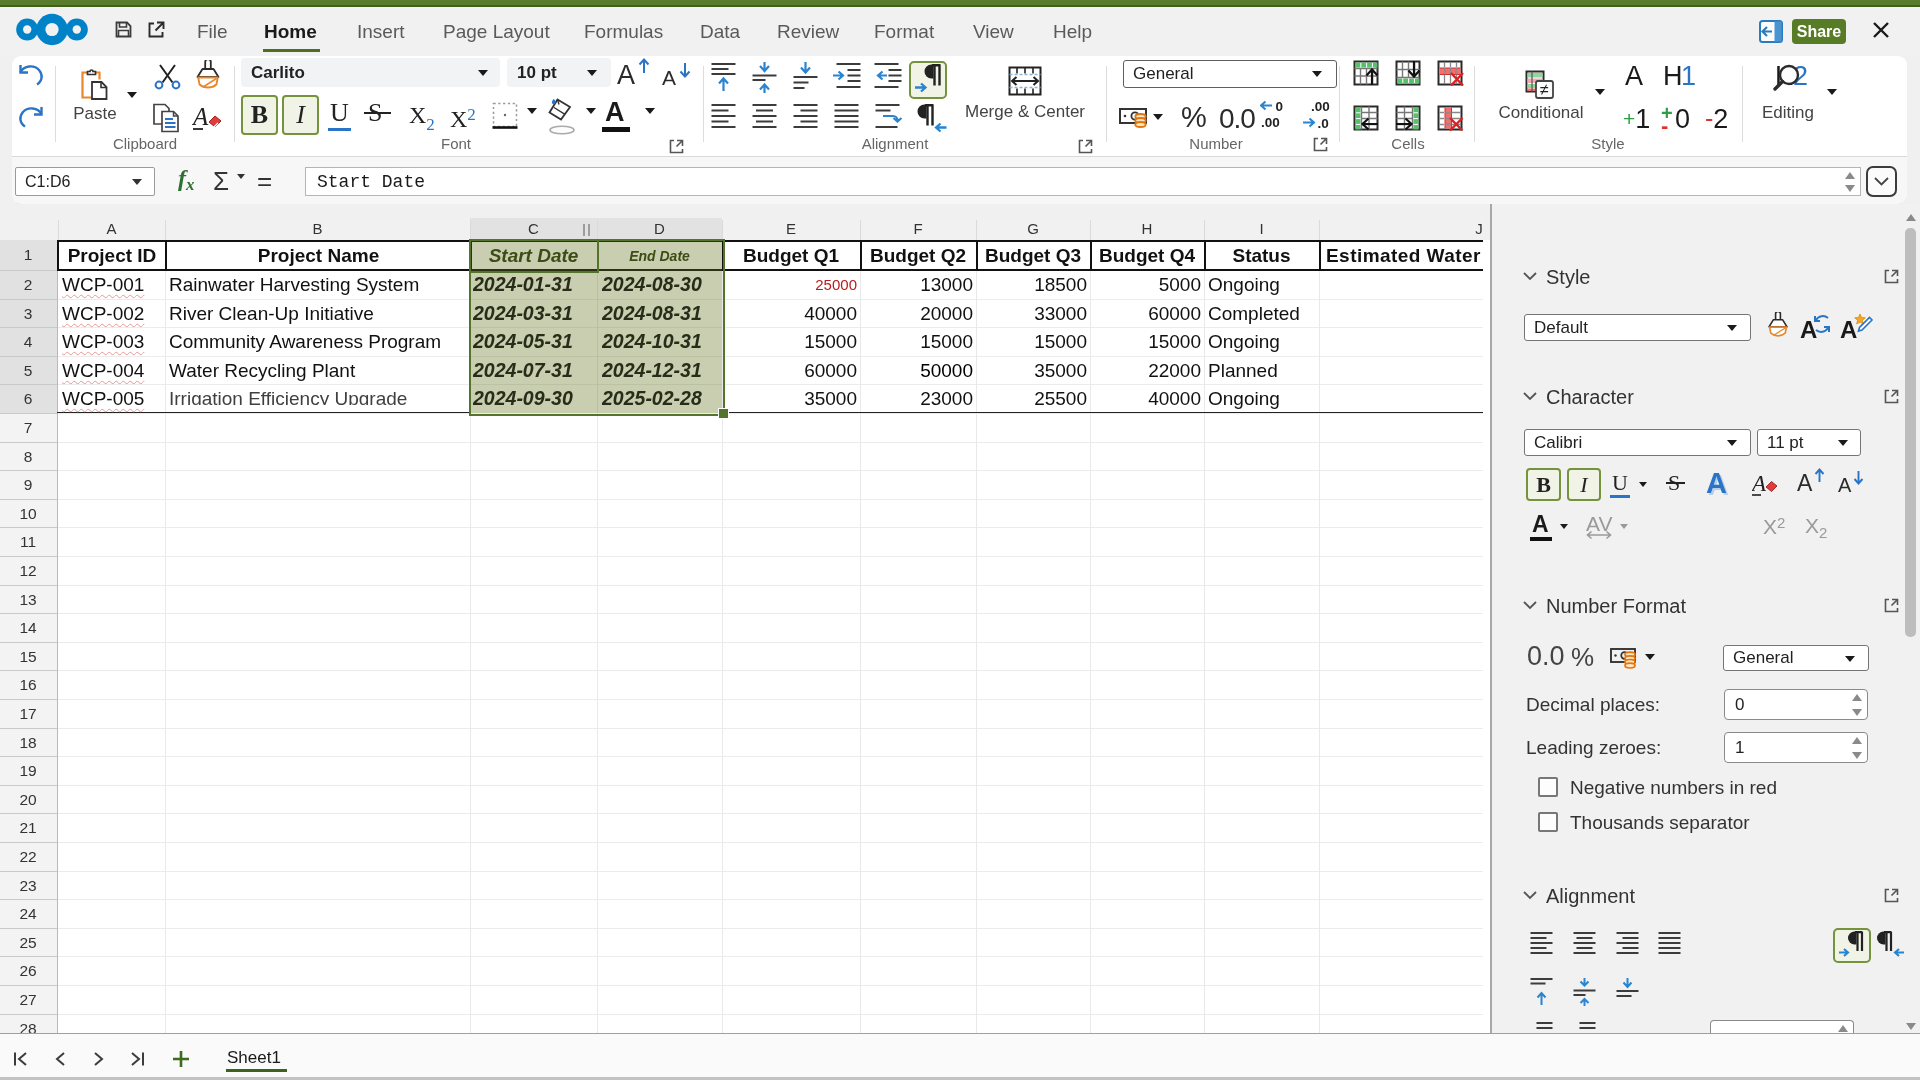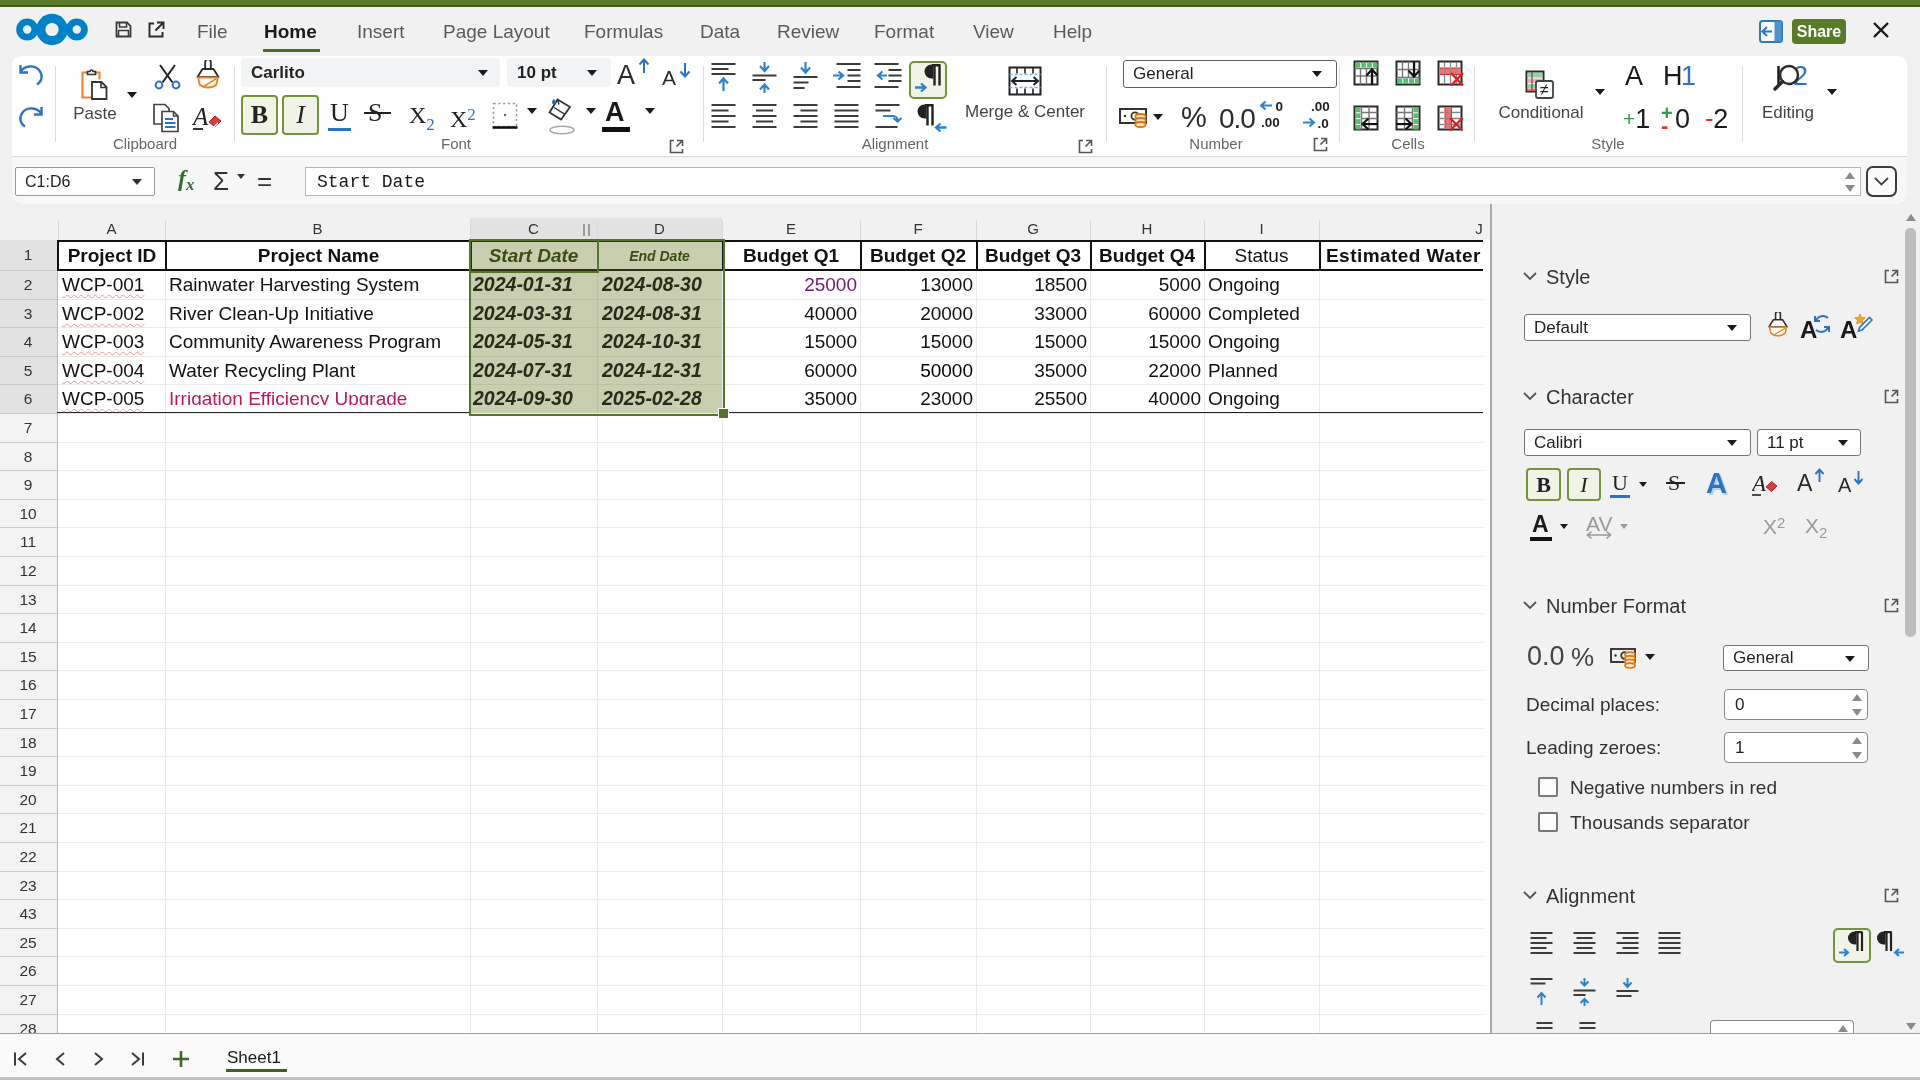--- a/index.html
+++ b/index.html
@@ -418,21 +418,21 @@
 <div class="rowN" style="top:613.2px;height:29px;line-height:29px">14</div>
 <div class="rowN" style="top:641.8px;height:29px;line-height:29px">15</div>
 <div class="rowN" style="top:670.4px;height:29px;line-height:29px">16</div>
 <div class="rowN" style="top:699px;height:29px;line-height:29px">17</div>
 <div class="rowN" style="top:727.6px;height:29px;line-height:29px">18</div>
 <div class="rowN" style="top:756.2px;height:29px;line-height:29px">19</div>
 <div class="rowN" style="top:784.8px;height:29px;line-height:29px">20</div>
 <div class="rowN" style="top:813.4px;height:29px;line-height:29px">21</div>
 <div class="rowN" style="top:842px;height:29px;line-height:29px">22</div>
 <div class="rowN" style="top:870.6px;height:29px;line-height:29px">23</div>
-<div class="rowN" style="top:899.2px;height:29px;line-height:29px">43</div>
+<div class="rowN" style="top:899.2px;height:29px;line-height:29px">24</div>
 <div class="rowN" style="top:927.8px;height:29px;line-height:29px">25</div>
 <div class="rowN" style="top:956.4px;height:29px;line-height:29px">26</div>
 <div class="rowN" style="top:985px;height:29px;line-height:29px">27</div>
 <div class="rowN" style="top:1013.6px;height:20px;line-height:29px;overflow:hidden">28</div>
 
 <div class="a" style="left:57px;top:240px;width:110px;height:31px;border:2px solid #111"></div>
 <div class="a" style="left:165px;top:240px;width:307px;height:31px;border:2px solid #111"></div>
 <div class="a" style="left:722px;top:240px;width:140px;height:31px;border:2px solid #111"></div>
 <div class="a" style="left:860px;top:240px;width:118px;height:31px;border:2px solid #111"></div>
 <div class="a" style="left:976px;top:240px;width:116px;height:31px;border:2px solid #111"></div>
@@ -452,28 +452,28 @@
 <div class="a" style="left:718px;top:408px;width:11px;height:11px;background:#55742b;border:1.5px solid #fff"></div>
 
 <div class="ctext" style="left:59px;top:242px;width:106px;height:28px;line-height:28px;font-weight:700;font-size:19px;color:#111;text-align:center">Project ID</div>
 <div class="ctext" style="left:167px;top:242px;width:303px;height:28px;line-height:28px;font-weight:700;font-size:19px;color:#111;text-align:center">Project Name</div>
 <div class="ctext bi" style="left:471px;top:242px;width:125px;height:28px;line-height:28px;font-size:19px;color:#3c4c15;text-align:center">Start Date</div>
 <div class="ctext bi" style="left:598px;top:242px;width:123px;height:28px;line-height:28px;font-size:14px;color:#3c4c15;text-align:center">End Date</div>
 <div class="ctext" style="left:724px;top:242px;width:134px;height:28px;line-height:28px;font-weight:700;font-size:19px;color:#111;text-align:center">Budget Q1</div>
 <div class="ctext" style="left:862px;top:242px;width:112px;height:28px;line-height:28px;font-weight:700;font-size:19px;color:#111;text-align:center">Budget Q2</div>
 <div class="ctext" style="left:978px;top:242px;width:110px;height:28px;line-height:28px;font-weight:700;font-size:19px;color:#111;text-align:center">Budget Q3</div>
 <div class="ctext" style="left:1092px;top:242px;width:110px;height:28px;line-height:28px;font-weight:700;font-size:19px;color:#111;text-align:center">Budget Q4</div>
-<div class="ctext" style="left:1206px;top:242px;width:111px;height:28px;line-height:28px;font-weight:400;font-size:19px;color:#111;text-align:center">Status</div>
+<div class="ctext" style="left:1206px;top:242px;width:111px;height:28px;line-height:28px;font-weight:700;font-size:19px;color:#111;text-align:center">Status</div>
 <div class="ctext" style="left:1326px;top:242px;width:157px;height:28px;line-height:28px;font-weight:700;font-size:19px;letter-spacing:0.45px;color:#111">Estimated Water</div>
 
 <div class="ctext" style="left:62px;top:270px;width:100px;height:29px;line-height:29px;font-size:19px;color:#111"><span class="sq">WCP-001</span></div>
 <div class="ctext" style="left:169px;top:270px;width:299px;height:29px;line-height:29px;font-size:19px;color:#111">Rainwater Harvesting System</div>
 <div class="ctext bi" style="left:473px;top:270px;width:120px;height:29px;line-height:29px;font-size:19.5px;color:#272d18">2024-01-31</div>
 <div class="ctext bi" style="left:602px;top:270px;width:118px;height:29px;line-height:29px;font-size:19.5px;color:#272d18">2024-08-30</div>
-<div class="ctext num" style="left:722px;top:270px;width:135px;height:29px;line-height:29px;font-size:19px;color:#701a75">25000</div>
+<div class="ctext num" style="left:722px;top:270px;width:135px;height:29px;line-height:29px;font-size:15px;color:#b91c1c">25000</div>
 <div class="ctext num" style="left:860px;top:270px;width:113px;height:29px;line-height:29px;font-size:19px;color:#111">13000</div>
 <div class="ctext num" style="left:976px;top:270px;width:111px;height:29px;line-height:29px;font-size:19px;color:#111">18500</div>
 <div class="ctext num" style="left:1090px;top:270px;width:111px;height:29px;line-height:29px;font-size:19px;color:#111">5000</div>
 <div class="ctext" style="left:1208px;top:270px;width:111px;height:29px;line-height:29px;font-size:19px;color:#111">Ongoing</div>
 <div class="ctext" style="left:62px;top:298.6px;width:100px;height:29px;line-height:29px;font-size:19px;color:#111"><span class="sq">WCP-002</span></div>
 <div class="ctext" style="left:169px;top:298.6px;width:299px;height:29px;line-height:29px;font-size:19px;color:#111">River Clean-Up Initiative</div>
 <div class="ctext bi" style="left:473px;top:298.6px;width:120px;height:29px;line-height:29px;font-size:19.5px;color:#272d18">2024-03-31</div>
 <div class="ctext bi" style="left:602px;top:298.6px;width:118px;height:29px;line-height:29px;font-size:19.5px;color:#272d18">2024-08-31</div>
 <div class="ctext num" style="left:722px;top:298.6px;width:135px;height:29px;line-height:29px;font-size:19px;color:#111">40000</div>
 <div class="ctext num" style="left:860px;top:298.6px;width:113px;height:29px;line-height:29px;font-size:19px;color:#111">20000</div>
@@ -492,21 +492,21 @@
 <div class="ctext" style="left:62px;top:355.8px;width:100px;height:29px;line-height:29px;font-size:19px;color:#111"><span class="sq">WCP-004</span></div>
 <div class="ctext" style="left:169px;top:355.8px;width:299px;height:29px;line-height:29px;font-size:19px;color:#111">Water Recycling Plant</div>
 <div class="ctext bi" style="left:473px;top:355.8px;width:120px;height:29px;line-height:29px;font-size:19.5px;color:#272d18">2024-07-31</div>
 <div class="ctext bi" style="left:602px;top:355.8px;width:118px;height:29px;line-height:29px;font-size:19.5px;color:#272d18">2024-12-31</div>
 <div class="ctext num" style="left:722px;top:355.8px;width:135px;height:29px;line-height:29px;font-size:19px;color:#111">60000</div>
 <div class="ctext num" style="left:860px;top:355.8px;width:113px;height:29px;line-height:29px;font-size:19px;color:#000000">50000</div>
 <div class="ctext num" style="left:976px;top:355.8px;width:111px;height:29px;line-height:29px;font-size:19px;color:#111">35000</div>
 <div class="ctext num" style="left:1090px;top:355.8px;width:111px;height:29px;line-height:29px;font-size:19px;color:#111">22000</div>
 <div class="ctext" style="left:1208px;top:355.8px;width:111px;height:29px;line-height:29px;font-size:19px;color:#111">Planned</div>
 <div class="ctext" style="left:62px;top:384.4px;width:100px;height:29px;line-height:29px;font-size:19px;color:#111"><span class="sq">WCP-005</span></div>
-<div class="ctext" style="left:169px;top:384.4px;width:299px;height:21px;line-height:29px;font-size:19px;color:#be185d">Irrigation Efficiency Upgrade</div>
+<div class="ctext" style="left:169px;top:384.4px;width:299px;height:21px;line-height:29px;font-size:19px;color:#404040">Irrigation Efficiency Upgrade</div>
 <div class="ctext bi" style="left:473px;top:384.4px;width:120px;height:29px;line-height:29px;font-size:19.5px;color:#272d18">2024-09-30</div>
 <div class="ctext bi" style="left:602px;top:384.4px;width:118px;height:29px;line-height:29px;font-size:19.5px;color:#272d18">2025-02-28</div>
 <div class="ctext num" style="left:722px;top:384.4px;width:135px;height:29px;line-height:29px;font-size:19px;color:#111">35000</div>
 <div class="ctext num" style="left:860px;top:384.4px;width:113px;height:29px;line-height:29px;font-size:19px;color:#111">23000</div>
 <div class="ctext num" style="left:976px;top:384.4px;width:111px;height:29px;line-height:29px;font-size:19px;color:#111">25500</div>
 <div class="ctext num" style="left:1090px;top:384.4px;width:111px;height:29px;line-height:29px;font-size:19px;color:#111">40000</div>
 <div class="ctext" style="left:1208px;top:384.4px;width:111px;height:29px;line-height:29px;font-size:19px;color:#111">Ongoing</div>
 
 <div class="a" style="left:1483px;top:240px;width:7px;height:793px;background:#fff"></div>
 <div class="a" style="left:1490px;top:204px;width:2px;height:829px;background:#a8a8a8"></div>

